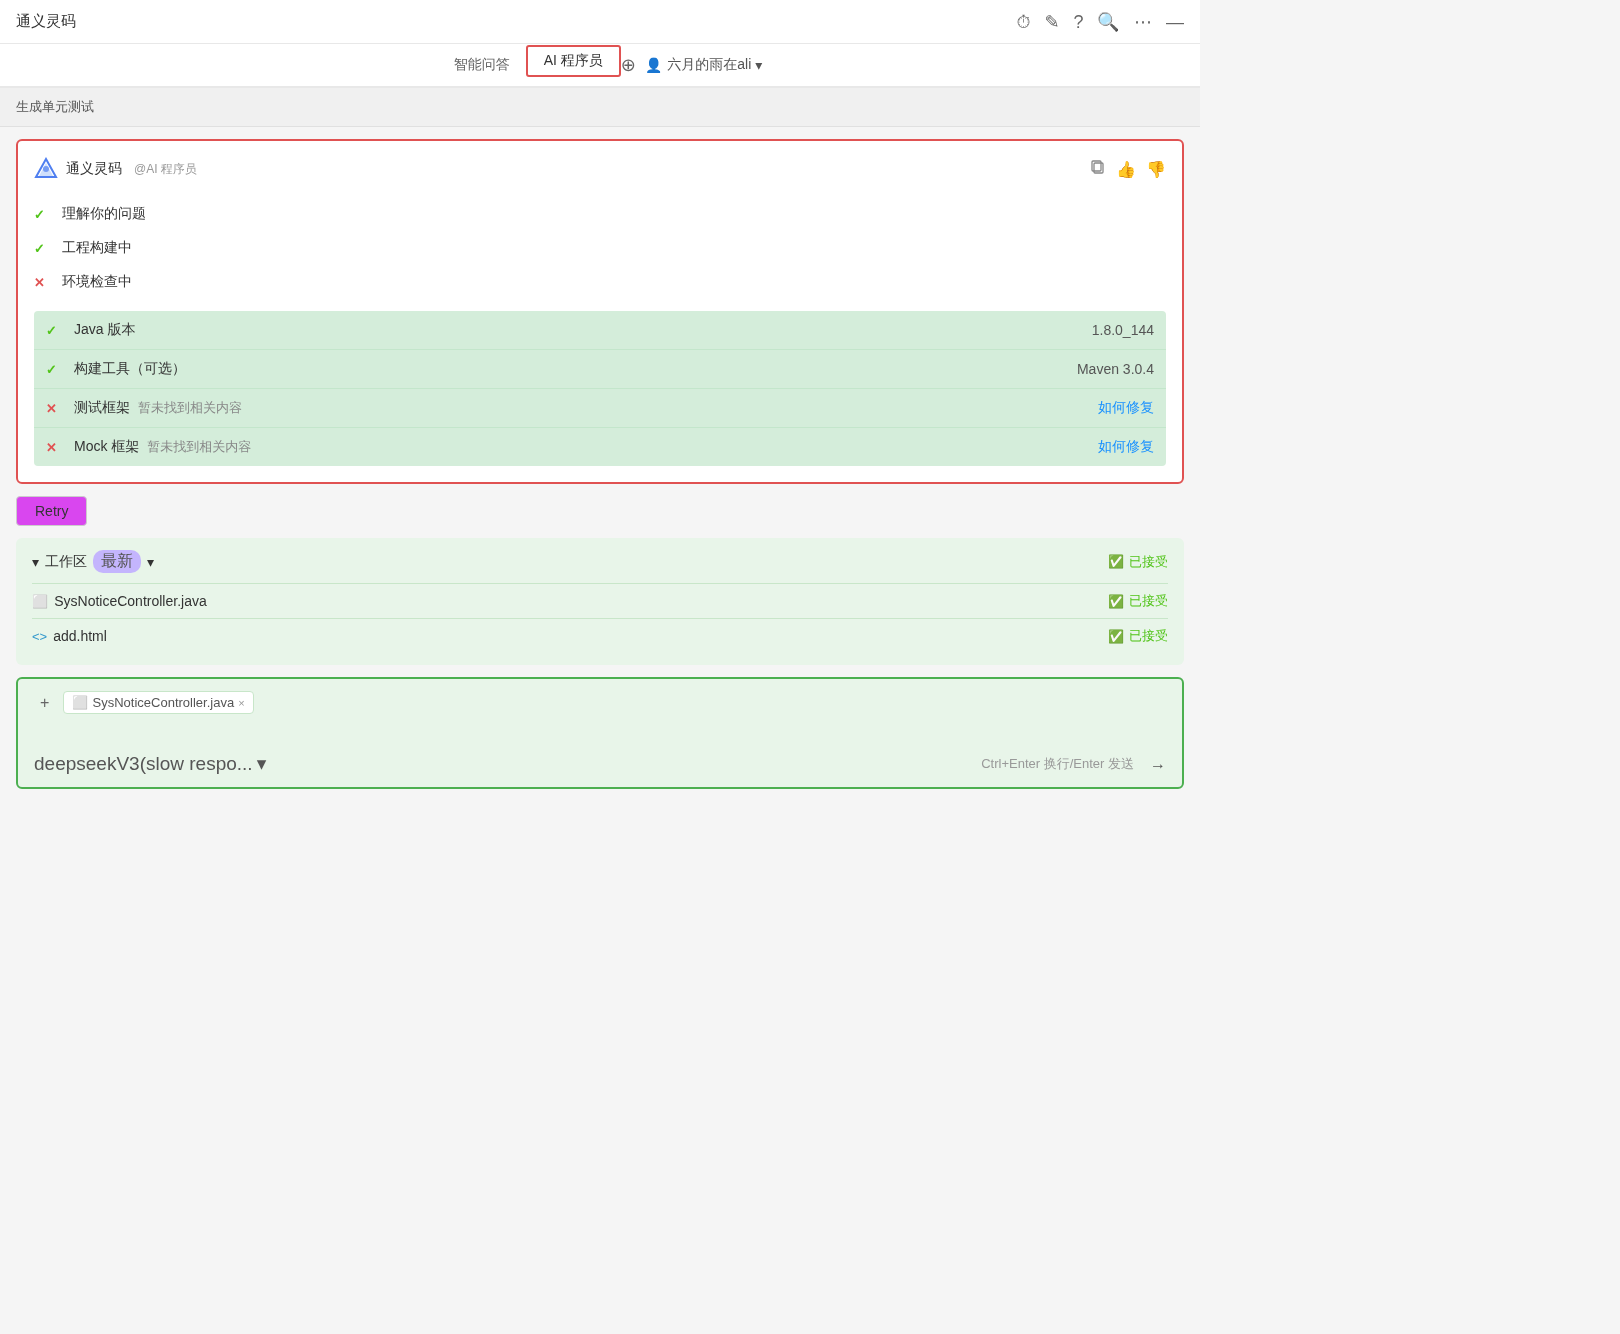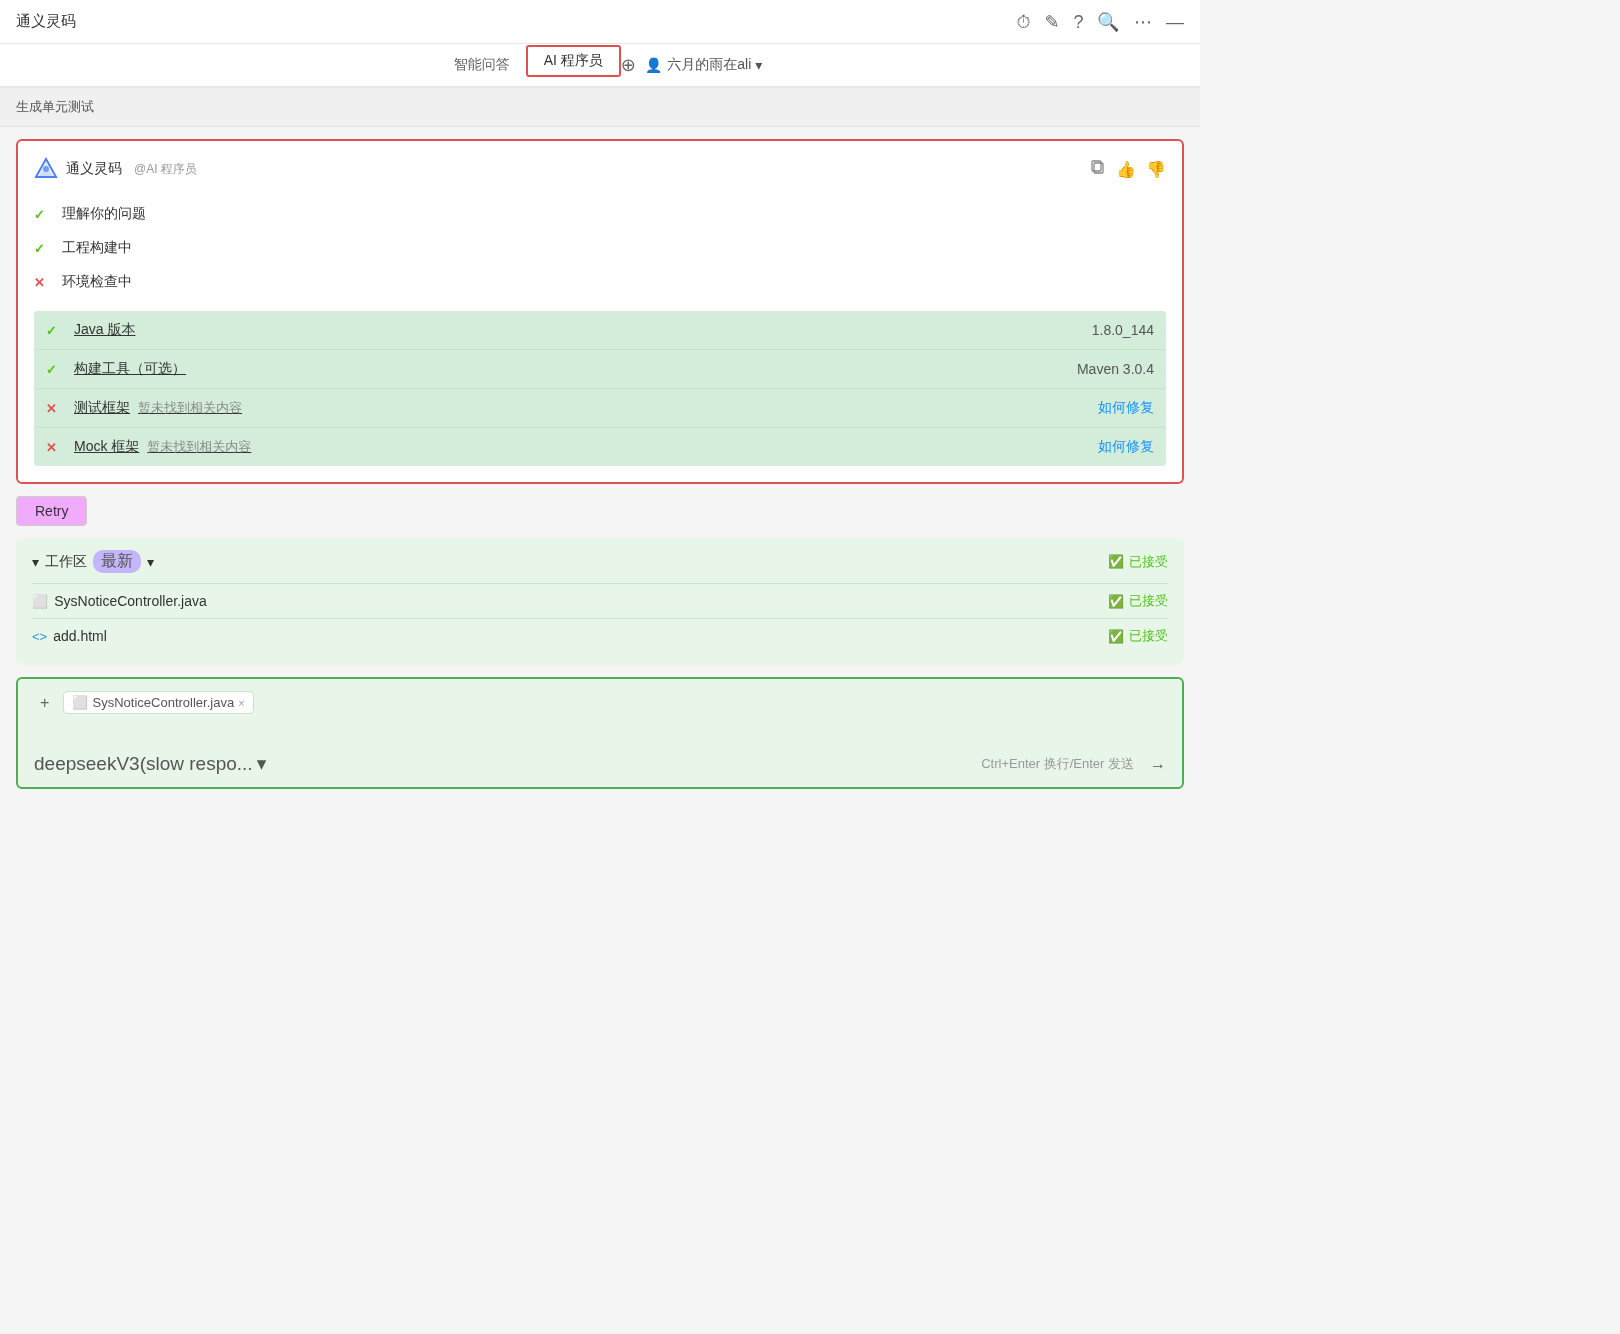--- a/index.html
+++ b/index.html
@@ -185,21 +185,20 @@
     }
     .info-row .status-icon { color: #52c41a; }
     .info-row .status-icon.err { color: #e05252; }
     .info-row-label {
       flex: 1;
       font-size: 14px;
       color: #333;
       display: flex;
       align-items: center;
       gap: 8px;
-      text-decoration: underline;
     }
     .info-row-label .sub-text {
       color: #888;
       font-size: 13px;
     }
     .info-row-value {
       font-size: 14px;
       color: #555;
     }
     .info-row-link {
@@ -208,21 +207,21 @@
       cursor: pointer;
       text-decoration: none;
     }
 
     
     .retry-btn {
       display: inline-block;
       padding: 6px 18px;
       border: 1px solid #ccc;
       border-radius: 4px;
-      background: #f0abfc;
+      background: #d946ef;
       font-size: 14px;
       color: #333;
       cursor: pointer;
       margin-bottom: 12px;
       text-align: center;
     }
 
     
     .workspace-card {
       background: #e8f5e9;

